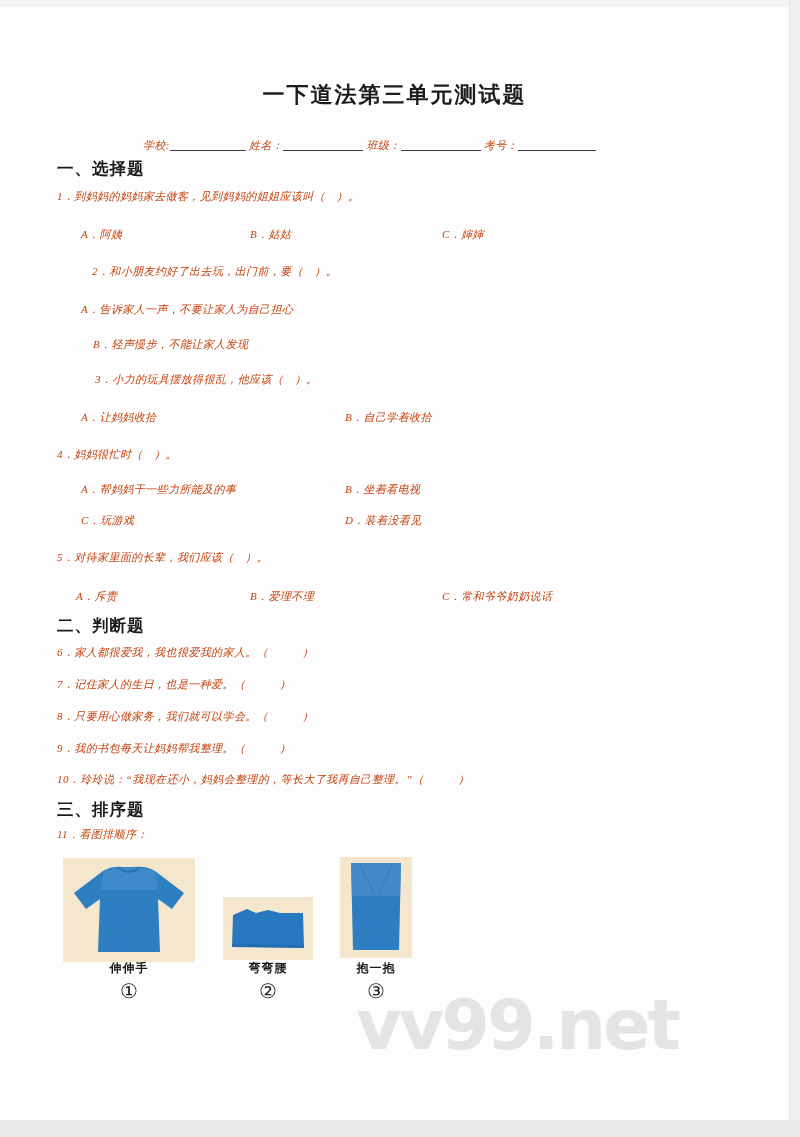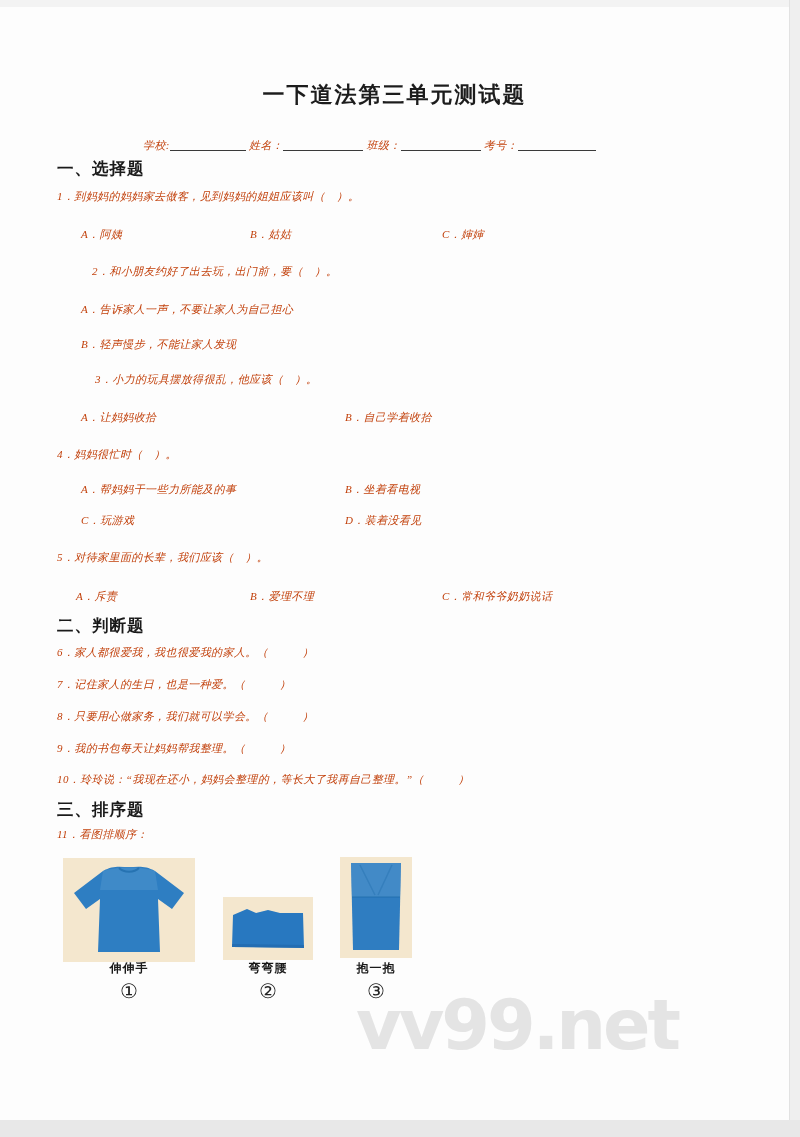--- a/index.html
+++ b/index.html
@@ -39,21 +39,21 @@
 
     <div class="sec" style="top:158px;">一、选择题</div>
 
     <div class="line" style="left:57px;top:189px;">1．到妈妈的妈妈家去做客，见到妈妈的姐姐应该叫（　）。</div>
     <div class="line" style="left:81px;top:227px;">A．阿姨</div>
     <div class="line" style="left:250px;top:227px;">B．姑姑</div>
     <div class="line" style="left:442px;top:227px;">C．婶婶</div>
 
     <div class="line" style="left:57px;top:264px;margin-left:35px;">2．和小朋友约好了出去玩，出门前，要（　）。</div>
     <div class="line" style="left:81px;top:302px;">A．告诉家人一声，不要让家人为自己担心</div>
-    <div class="line" style="left:81px;top:337px;">B．轻声慢步，不能让家人发现</div>
+    <div class="line" style="left:93px;top:337px;">B．轻声慢步，不能让家人发现</div>
 
     <div class="line" style="left:57px;top:372px;margin-left:38px;">3．小力的玩具摆放得很乱，他应该（　）。</div>
     <div class="line" style="left:81px;top:410px;">A．让妈妈收拾</div>
     <div class="line" style="left:345px;top:410px;">B．自己学着收拾</div>
 
     <div class="line" style="left:57px;top:447px;">4．妈妈很忙时（　）。</div>
     <div class="line" style="left:81px;top:482px;">A．帮妈妈干一些力所能及的事</div>
     <div class="line" style="left:345px;top:482px;">B．坐着看电视</div>
     <div class="line" style="left:81px;top:513px;">C．玩游戏</div>
     <div class="line" style="left:345px;top:513px;">D．装着没看见</div>

